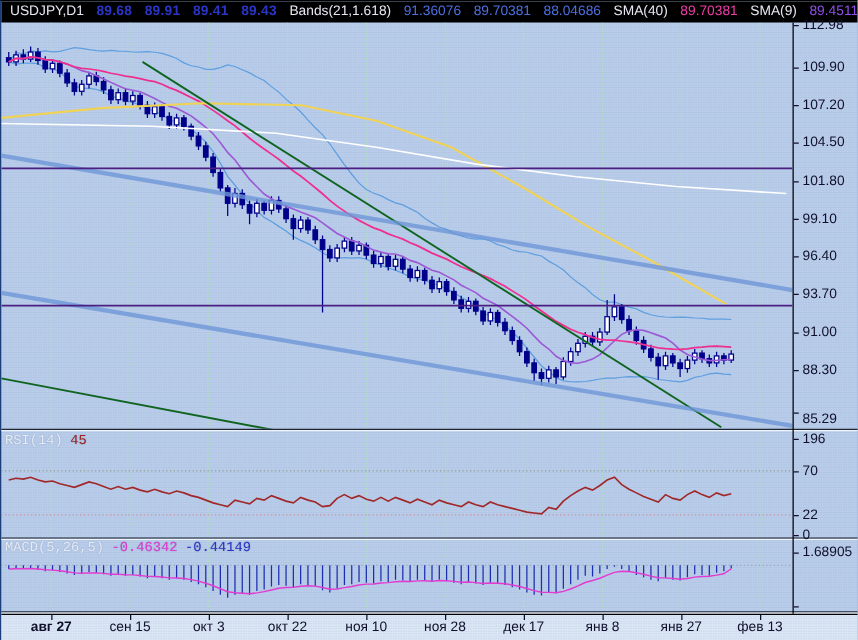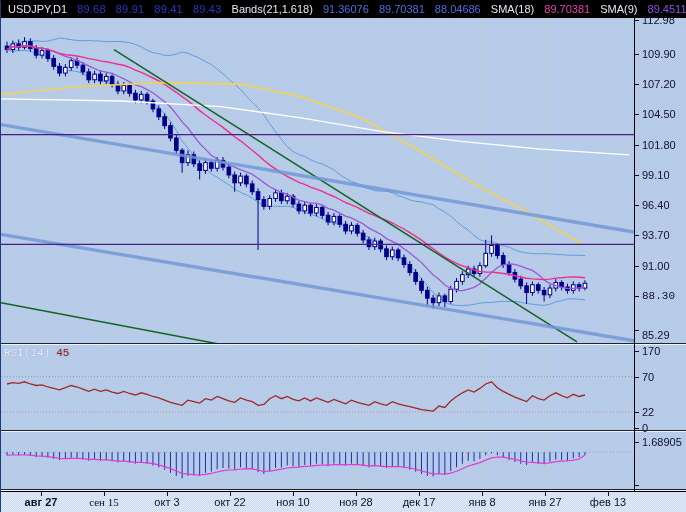--- a/index.html
+++ b/index.html
@@ -9,21 +9,21 @@
     background:conic-gradient(#bdd0ec 25%,#b1c5e5 0 50%,#bdd0ec 0 75%,#b1c5e5 0);
     background-size:2px 2px;
     border-left:1px solid #1b3d7a;border-top:1px solid #000;
   }
   #header{
     position:absolute;left:0;top:0;width:686px;height:17px;background:#000;
     color:#ece9f4;font-size:11px;line-height:17px;white-space:nowrap;overflow:hidden;
   }
   #header span{margin-left:7px;}
   .h-white{color:#e9e6f2;}
-  .h-navy{color:#2a35c8;font-weight:normal;letter-spacing:.2px;}
+  .h-navy{color:#2a35c8;font-weight:bold;letter-spacing:.2px;}
   .h-blue{color:#4d6fe3;}
   .h-magenta{color:#f03ca8;}
   .h-violet{color:#8f4fe8;}
   svg.panel{position:absolute;left:0;display:block;}
   #main-svg{top:17px;}
   #rsi-svg{top:345px;}
   #macd-svg{top:431px;}
   .sep{position:absolute;left:0;width:686px;height:3px;}
   .sep .d{height:1px;background:#1c2433;}
   .sep .l{height:1px;background:#eef4fc;}
@@ -54,21 +54,21 @@
   <div id="header">
     <span class="h-white">USDJPY,D1</span>
     <span class="h-navy">89.68</span>
     <span class="h-navy">89.91</span>
     <span class="h-navy">89.41</span>
     <span class="h-navy">89.43</span>
     <span class="h-white">Bands(21,1.618)</span>
     <span class="h-blue">91.36076</span>
     <span class="h-blue">89.70381</span>
     <span class="h-blue">88.04686</span>
-    <span class="h-white">SMA(18)</span>
+    <span class="h-white">SMA(40)</span>
     <span class="h-magenta">89.70381</span>
     <span class="h-white">SMA(9)</span>
     <span class="h-violet">89.45111</span>
     
   </div>
 
   <svg id="main-svg" class="panel" width="633" height="325">
       <line x1="40" y1="0" x2="40" y2="325" stroke="#aedcbe" stroke-width="1" stroke-dasharray="2,2"></line>
       <line x1="103" y1="0" x2="103" y2="325" stroke="#aedcbe" stroke-width="1" stroke-dasharray="2,2"></line>
       <line x1="166" y1="0" x2="166" y2="325" stroke="#aedcbe" stroke-width="1" stroke-dasharray="2,2"></line>
@@ -429,20 +429,23 @@
       <line x1="543.096" y1="20.2" x2="543.096" y2="32.32" stroke="#1c2fae" stroke-width="1"></line>
       <line x1="548.934" y1="20.2" x2="548.934" y2="29.896" stroke="#1c2fae" stroke-width="1"></line>
       <line x1="554.772" y1="20.2" x2="554.772" y2="27.471999999999998" stroke="#1c2fae" stroke-width="1"></line>
       <line x1="560.61" y1="20.2" x2="560.61" y2="28.078" stroke="#1c2fae" stroke-width="1"></line>
       <line x1="566.448" y1="20.2" x2="566.448" y2="28.683999999999997" stroke="#1c2fae" stroke-width="1"></line>
       <line x1="572.2860000000001" y1="20.2" x2="572.2860000000001" y2="26.259999999999998" stroke="#1c2fae" stroke-width="1"></line>
       <line x1="578.124" y1="20.2" x2="578.124" y2="25.048" stroke="#1c2fae" stroke-width="1"></line>
       <line x1="583.962" y1="20.2" x2="583.962" y2="22.8664" stroke="#1c2fae" stroke-width="1"></line>
       <polyline stroke="#e23bd0" stroke-width="1.2" points="6.0,23.2 11.8,23.0 17.7,23.0 23.5,22.9 29.4,23.2 35.2,23.8 41.0,24.1 46.9,24.6 52.7,25.4 58.5,26.3 64.4,26.6 70.2,26.3 76.1,26.3 81.9,26.7 87.7,27.4 93.6,27.4 99.4,27.8 105.2,27.9 111.1,28.4 116.9,29.1 122.8,29.2 128.6,29.6 134.4,30.3 140.3,30.4 146.1,30.8 151.9,31.7 157.8,32.9 163.6,34.6 169.5,36.6 175.3,39.0 181.1,41.4 187.0,42.2 192.8,42.6 198.7,43.0 204.5,42.3 210.3,41.3 216.2,40.0 222.0,38.6 227.8,38.0 233.7,37.9 239.5,37.0 245.4,36.7 251.2,36.9 257.0,38.0 262.9,39.3 268.7,39.2 274.5,38.1 280.4,37.2 286.2,36.0 292.1,35.3 297.9,35.2 303.7,34.4 309.6,34.1 315.4,33.4 321.3,33.0 327.1,33.2 332.9,32.7 338.8,32.6 344.6,32.9 350.4,32.5 356.3,32.6 362.1,33.1 368.0,33.8 373.8,33.7 379.6,34.1 385.5,34.7 391.3,34.5 397.1,34.6 403.0,35.0 408.8,36.0 414.7,37.2 420.5,38.8 426.3,40.5 432.2,41.8 438.0,41.9 443.9,42.1 449.7,41.1 455.5,39.2 461.4,36.7 467.2,34.0 473.0,32.4 478.9,30.6 484.7,28.1 490.6,25.9 496.4,25.0 502.2,25.2 508.1,26.2 513.9,27.4 519.7,28.9 525.6,30.2 531.4,30.3 537.3,30.8 543.1,31.3 548.9,30.8 554.8,29.7 560.6,29.2 566.4,29.0 572.3,28.1 578.1,27.0 584.0,23.0" fill="none"></polyline>
     </svg>
+  <div class="panel-label" style="top:432px">
+    <span>MACD(5,26,5)</span><span class="val macd-sig">-0.46342</span><span class="val macd-main">-0.44149</span>
+  </div>
 
   <div class="sep" style="top:488px">
       <div class="d"></div>
       <div class="l"></div>
     </div>
 
   <div id="right-axis">
       <div class="axtick" style="top: 1.504px;"></div>
       <div class="axlabel" style="top: -4.496px;">112.98</div>
       <div class="axtick" style="top: 36px;"></div>
@@ -455,41 +458,41 @@
       <div class="axlabel" style="top: 120.72px;">101.80</div>
       <div class="axtick" style="top: 156.96px;"></div>
       <div class="axlabel" style="top: 150.96px;">99.10</div>
       <div class="axtick" style="top: 187.2px;"></div>
       <div class="axlabel" style="top: 181.2px;">96.40</div>
       <div class="axtick" style="top: 217.44px;"></div>
       <div class="axlabel" style="top: 211.44px;">93.70</div>
       <div class="axtick" style="top: 247.68px;"></div>
       <div class="axlabel" style="top: 241.68px;">91.00</div>
       <div class="axtick" style="top: 277.92px;"></div>
-      <div class="axlabel" style="top: 271.92px; font-family: Liberation Mono, monospace;">88.30</div>
+      <div class="axlabel" style="top: 271.92px;">88.30</div>
       <div class="axtick" style="top: 311.632px;"></div>
       <div class="axlabel" style="top: 311px;">85.29</div>
       <div class="axtick" style="top: 333.035px;"></div>
-      <div class="axlabel" style="top: 327.035px;">170</div>
+      <div class="axlabel" style="top: 327.035px;">196</div>
       <div class="axtick" style="top: 358.69px;"></div>
       <div class="axlabel" style="top: 352.69px;">70</div>
       <div class="axtick" style="top: 393.874px;"></div>
       <div class="axlabel" style="top: 387.874px;">22</div>
       <div class="axtick" style="top: 410px;"></div>
       <div class="axlabel" style="top: 404px;">0</div>
       <div class="axtick" style="top: 423.964px;"></div>
       <div class="axlabel" style="top: 417.964px;">1.68905</div>
       <div class="axtick" style="top: 466.967px;"></div>
       <div class="axlabel" style="top: 487px; font-style: italic;">-5.40715</div>
     </div>
   <div id="date-axis">
       <div class="dtick" style="left: 40px;"></div>
       <div class="dlabel" style="left: 8px; font-weight: bold;">авг 27</div>
       <div class="dtick" style="left: 103px;"></div>
-      <div class="dlabel" style="left: 71px; font-family: Liberation Serif, serif;">сен 15</div>
+      <div class="dlabel" style="left: 71px;">сен 15</div>
       <div class="dtick" style="left: 166px;"></div>
       <div class="dlabel" style="left: 134px;">окт 3</div>
       <div class="dtick" style="left: 229px;"></div>
       <div class="dlabel" style="left: 197px;">окт 22</div>
       <div class="dtick" style="left: 292px;"></div>
       <div class="dlabel" style="left: 260px;">ноя 10</div>
       <div class="dtick" style="left: 355px;"></div>
       <div class="dlabel" style="left: 323px;">ноя 28</div>
       <div class="dtick" style="left: 418px;"></div>
       <div class="dlabel" style="left: 386px;">дек 17</div>

